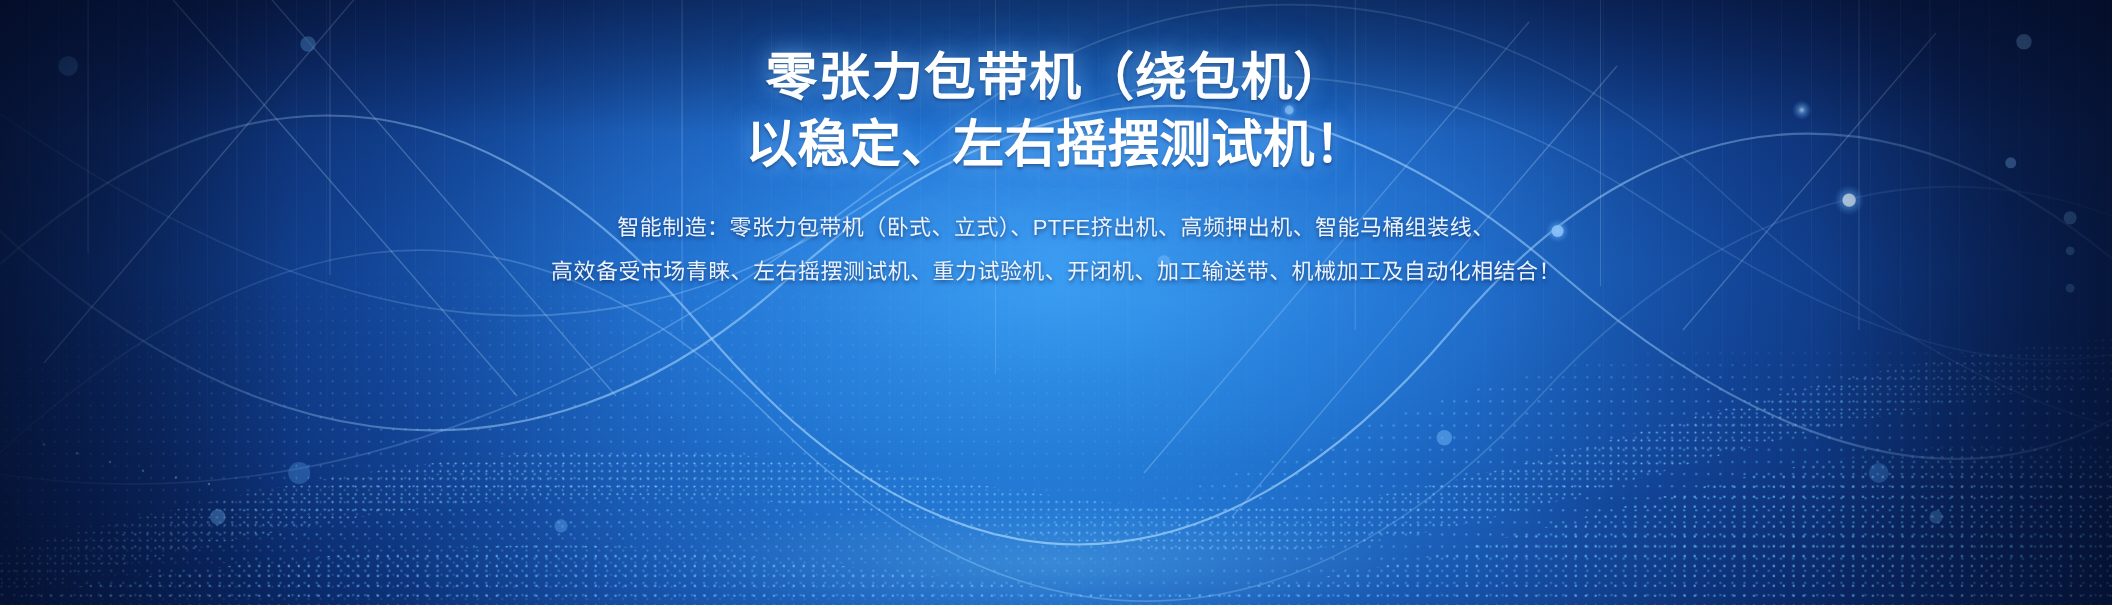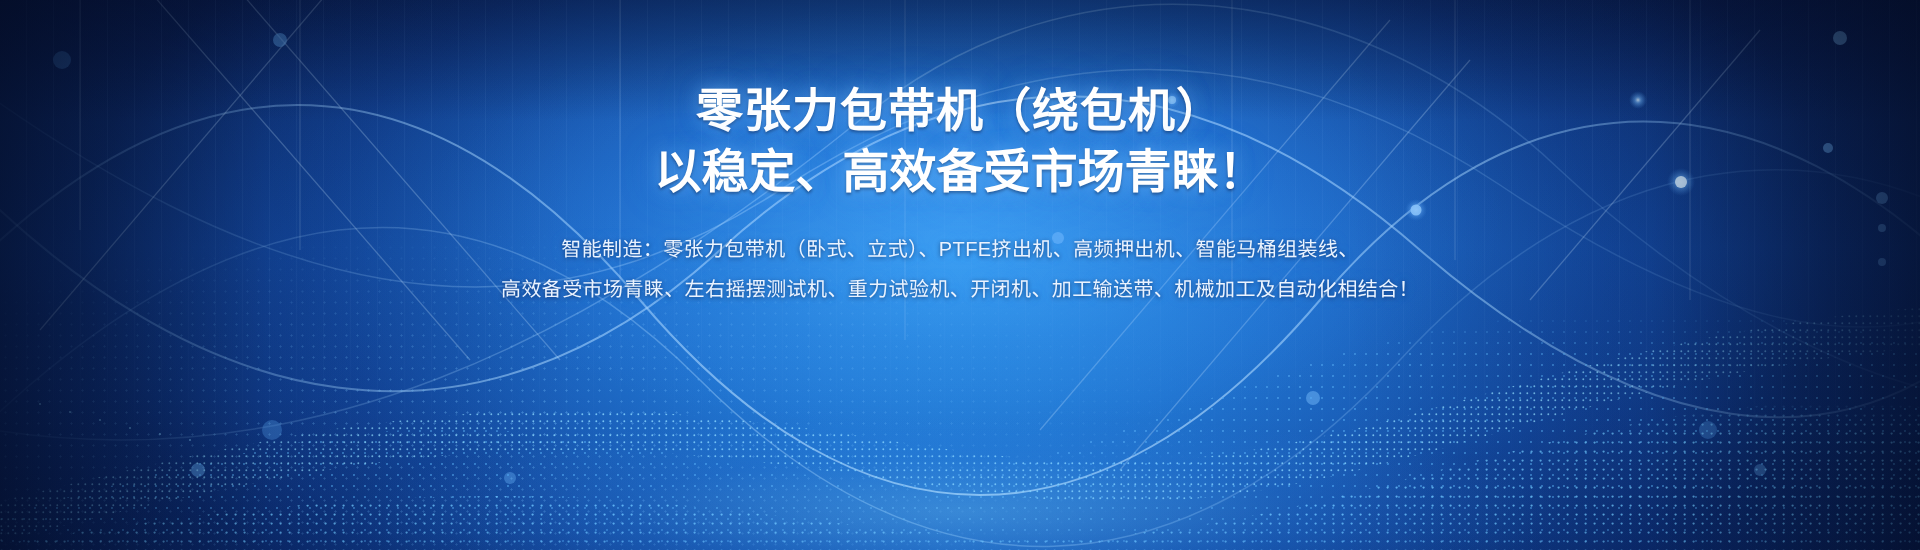--- a/index.html
+++ b/index.html
@@ -79,21 +79,21 @@
   
   .content {
     position: absolute;
     left: 0; right: 0;
     top: 0;
     height: 100%;
     display: flex;
     flex-direction: column;
     align-items: center;
     justify-content: flex-start;
-    padding-top: 80px;
+    padding-top: 39px;
     box-sizing: border-box;
   }
 
   .headline {
     color: #ffffff;
     font-size: 47px;
     font-weight: 700;
     letter-spacing: 1px;
     line-height: 1.30;
     text-align: center;
@@ -257,21 +257,21 @@
         <circle cx="190" cy="440" r="1.1"></circle>
     </g>
   </svg>
 
   <div class="layer bottomglow"></div>
   <div class="layer vignette"></div>
 
   <div class="content">
     <div class="headline">
       <div class="l1">零张力包带机（绕包机）</div>
-      <div class="l2">以稳定、高效备受市场青睐！</div>
+      <div class="l2">以稳定、左右摇摆测试机！</div>
     </div>
     <div class="subtitle">
       <div>智能制造：零张力包带机（卧式、立式）、PTFE挤出机、高频押出机、智能马桶组装线、</div>
       <div>高效备受市场青睐、左右摇摆测试机、重力试验机、开闭机、加工输送带、机械加工及自动化相结合！</div>
     </div>
   </div>
 
 </div>
 
 </body></html>

